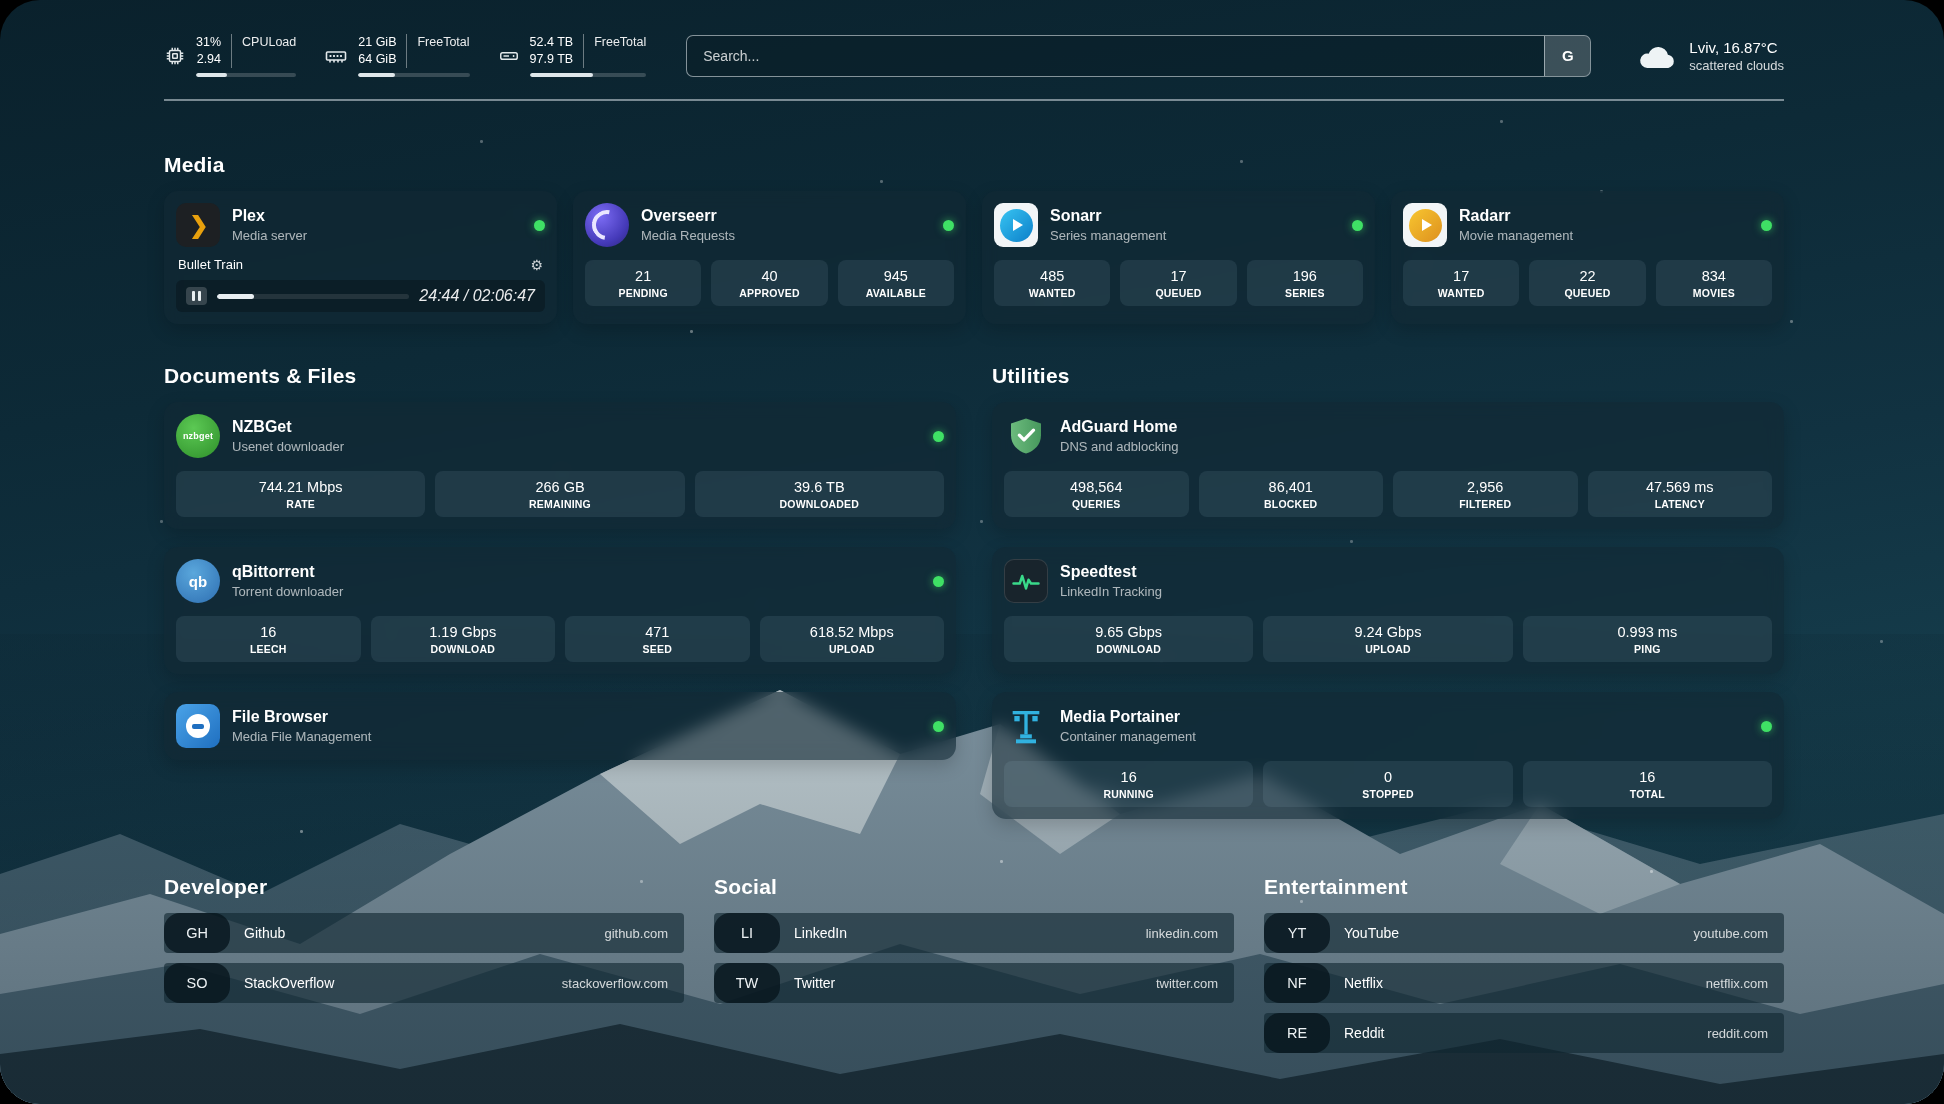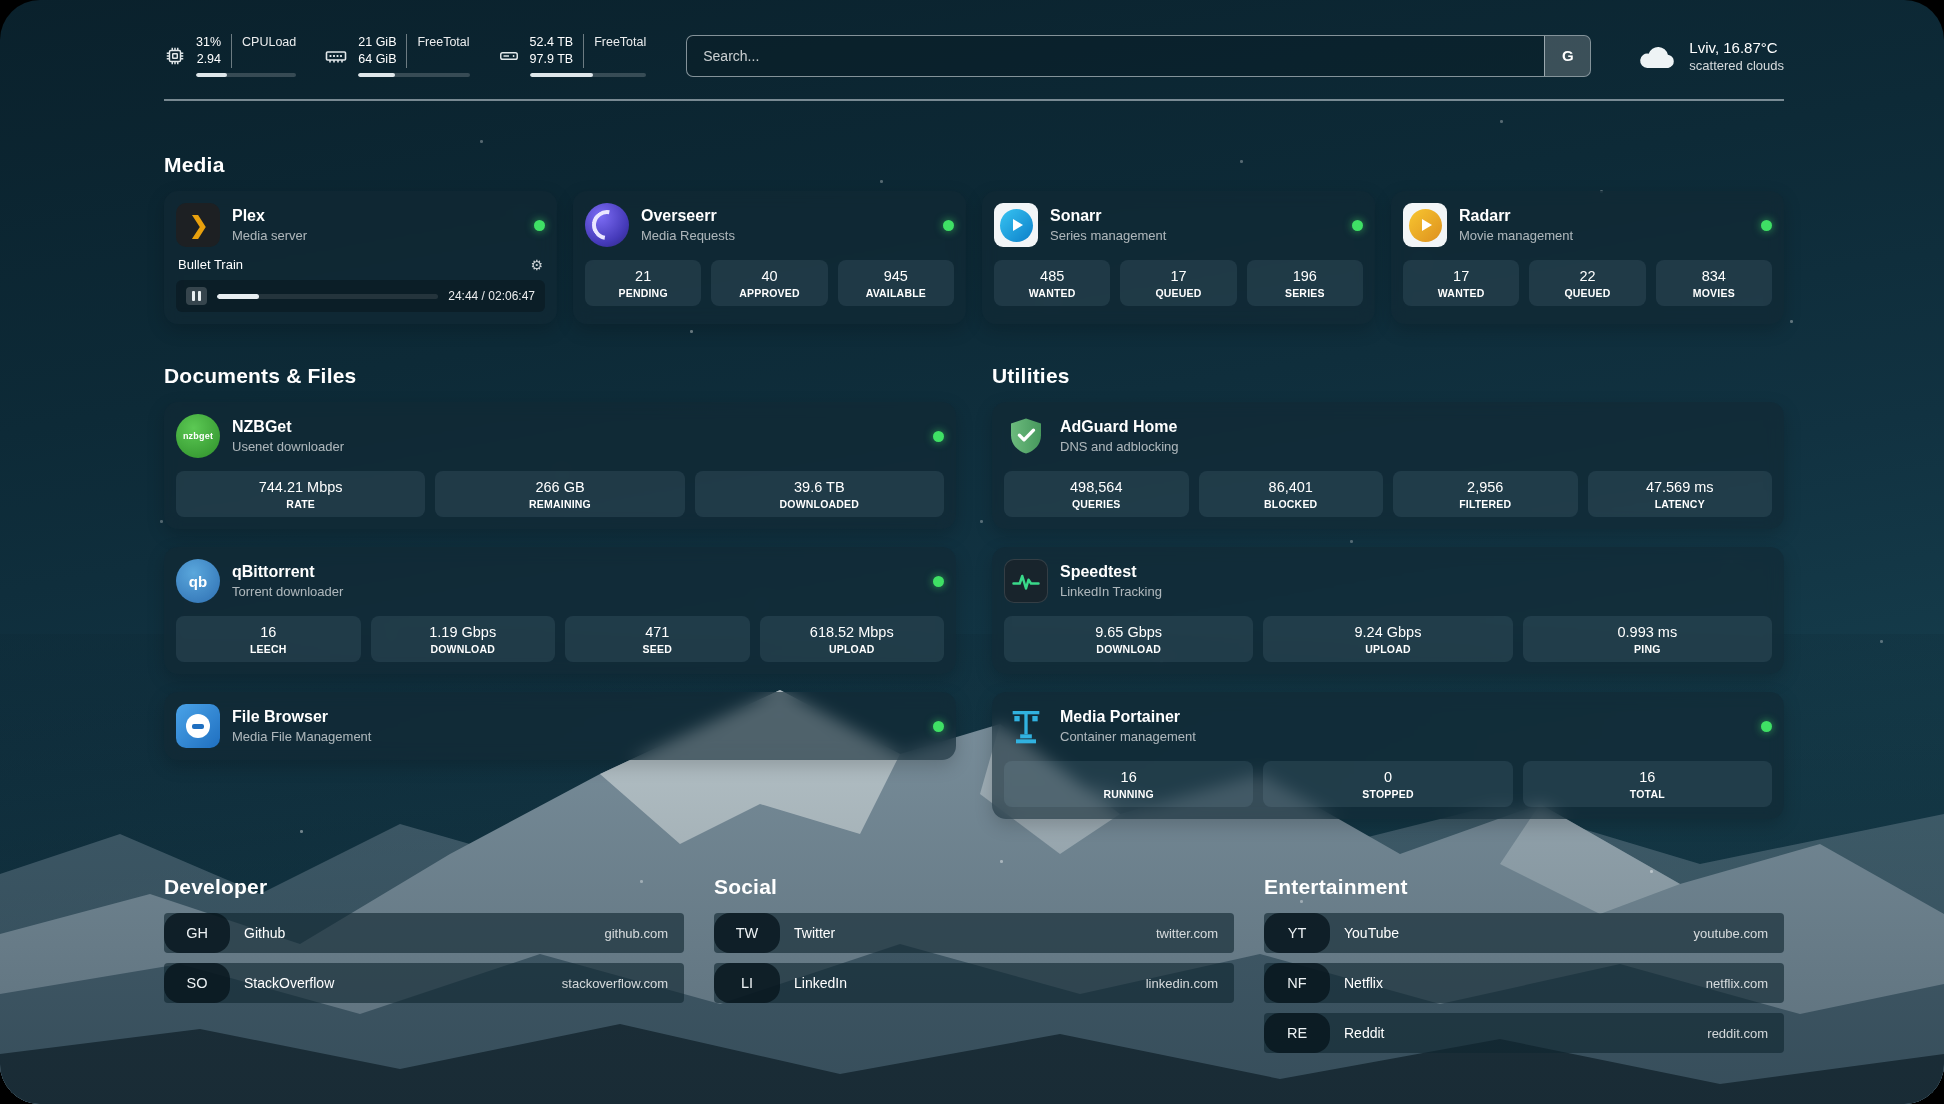--- a/index.html
+++ b/index.html
@@ -75,21 +75,21 @@
   .stat-label { font-size:10.5px; font-weight:700; margin-top:3px; letter-spacing:.2px; }
 
   
   .np-row { display:flex; align-items:center; margin-top:10px; padding:0 2px; font-size:13px; }
   .gear { margin-left:auto; font-size:14px; color:rgba(255,255,255,0.78); cursor:pointer; line-height:1; }
   .player-row { display:flex; align-items:center; gap:10px; background:rgba(9,22,30,0.55); border-radius:6px; padding:7px 10px; margin-top:8px; }
   .pause-pill { display:flex; gap:3px; padding:4px 6px; background:rgba(255,255,255,0.18); border-radius:4px; cursor:pointer; }
   .pause-pill i { display:block; width:3px; height:10px; background:#e8eef1; border-radius:1px; }
   .p-track { flex:1; height:5px; background:rgba(255,255,255,0.10); border-radius:3px; overflow:hidden; }
   .p-fill { height:100%; background:#e8eef1; border-radius:3px; }
-  .p-time { font-size:12px; color:rgba(255,255,255,0.92); white-space:nowrap; }
+  .p-time { font-size:16px; color:rgba(255,255,255,0.92); white-space:nowrap;font-style:italic; }
 
   .cols { display:grid; grid-template-columns:1fr 1fr; gap:36px; margin-top:40px; }
   .col-stack { display:flex; flex-direction:column; gap:18px; }
 
   
   .app-icon { width:44px; height:44px; flex:none; display:flex; align-items:center; justify-content:center; }
   .icon-plex { border-radius:10px; background:#1d2023; }
   .icon-plex span { font-size:23px; font-weight:700; color:#e8a00d; transform:translateX(1px); }
   .icon-overseerr { border-radius:50%; background:radial-gradient(circle at 35% 30%, #7c6cf4, #4439b8 65%, #2c2578); position:relative; overflow:hidden; }
   .icon-overseerr .swirl { position:absolute; inset:7px; border-radius:50%; border:4.5px solid transparent;
@@ -547,29 +547,29 @@
         <div class="bm-row">
           <span class="bm-badge">SO</span>
           <span class="bm-name">StackOverflow</span>
           <span class="bm-url">stackoverflow.com</span>
         </div>
       </section>
 
       <section>
         <h2 class="sec-title">Social</h2>
         <div class="bm-row">
+          <span class="bm-badge">LI</span>
+          <span class="bm-name">LinkedIn</span>
+          <span class="bm-url">linkedin.com</span>
+        </div>
+        <div class="bm-row">
           <span class="bm-badge">TW</span>
           <span class="bm-name">Twitter</span>
           <span class="bm-url">twitter.com</span>
         </div>
-        <div class="bm-row">
-          <span class="bm-badge">LI</span>
-          <span class="bm-name">LinkedIn</span>
-          <span class="bm-url">linkedin.com</span>
-        </div>
       </section>
 
       <section>
         <h2 class="sec-title">Entertainment</h2>
         <div class="bm-row">
           <span class="bm-badge">YT</span>
           <span class="bm-name">YouTube</span>
           <span class="bm-url">youtube.com</span>
         </div>
         <div class="bm-row">

